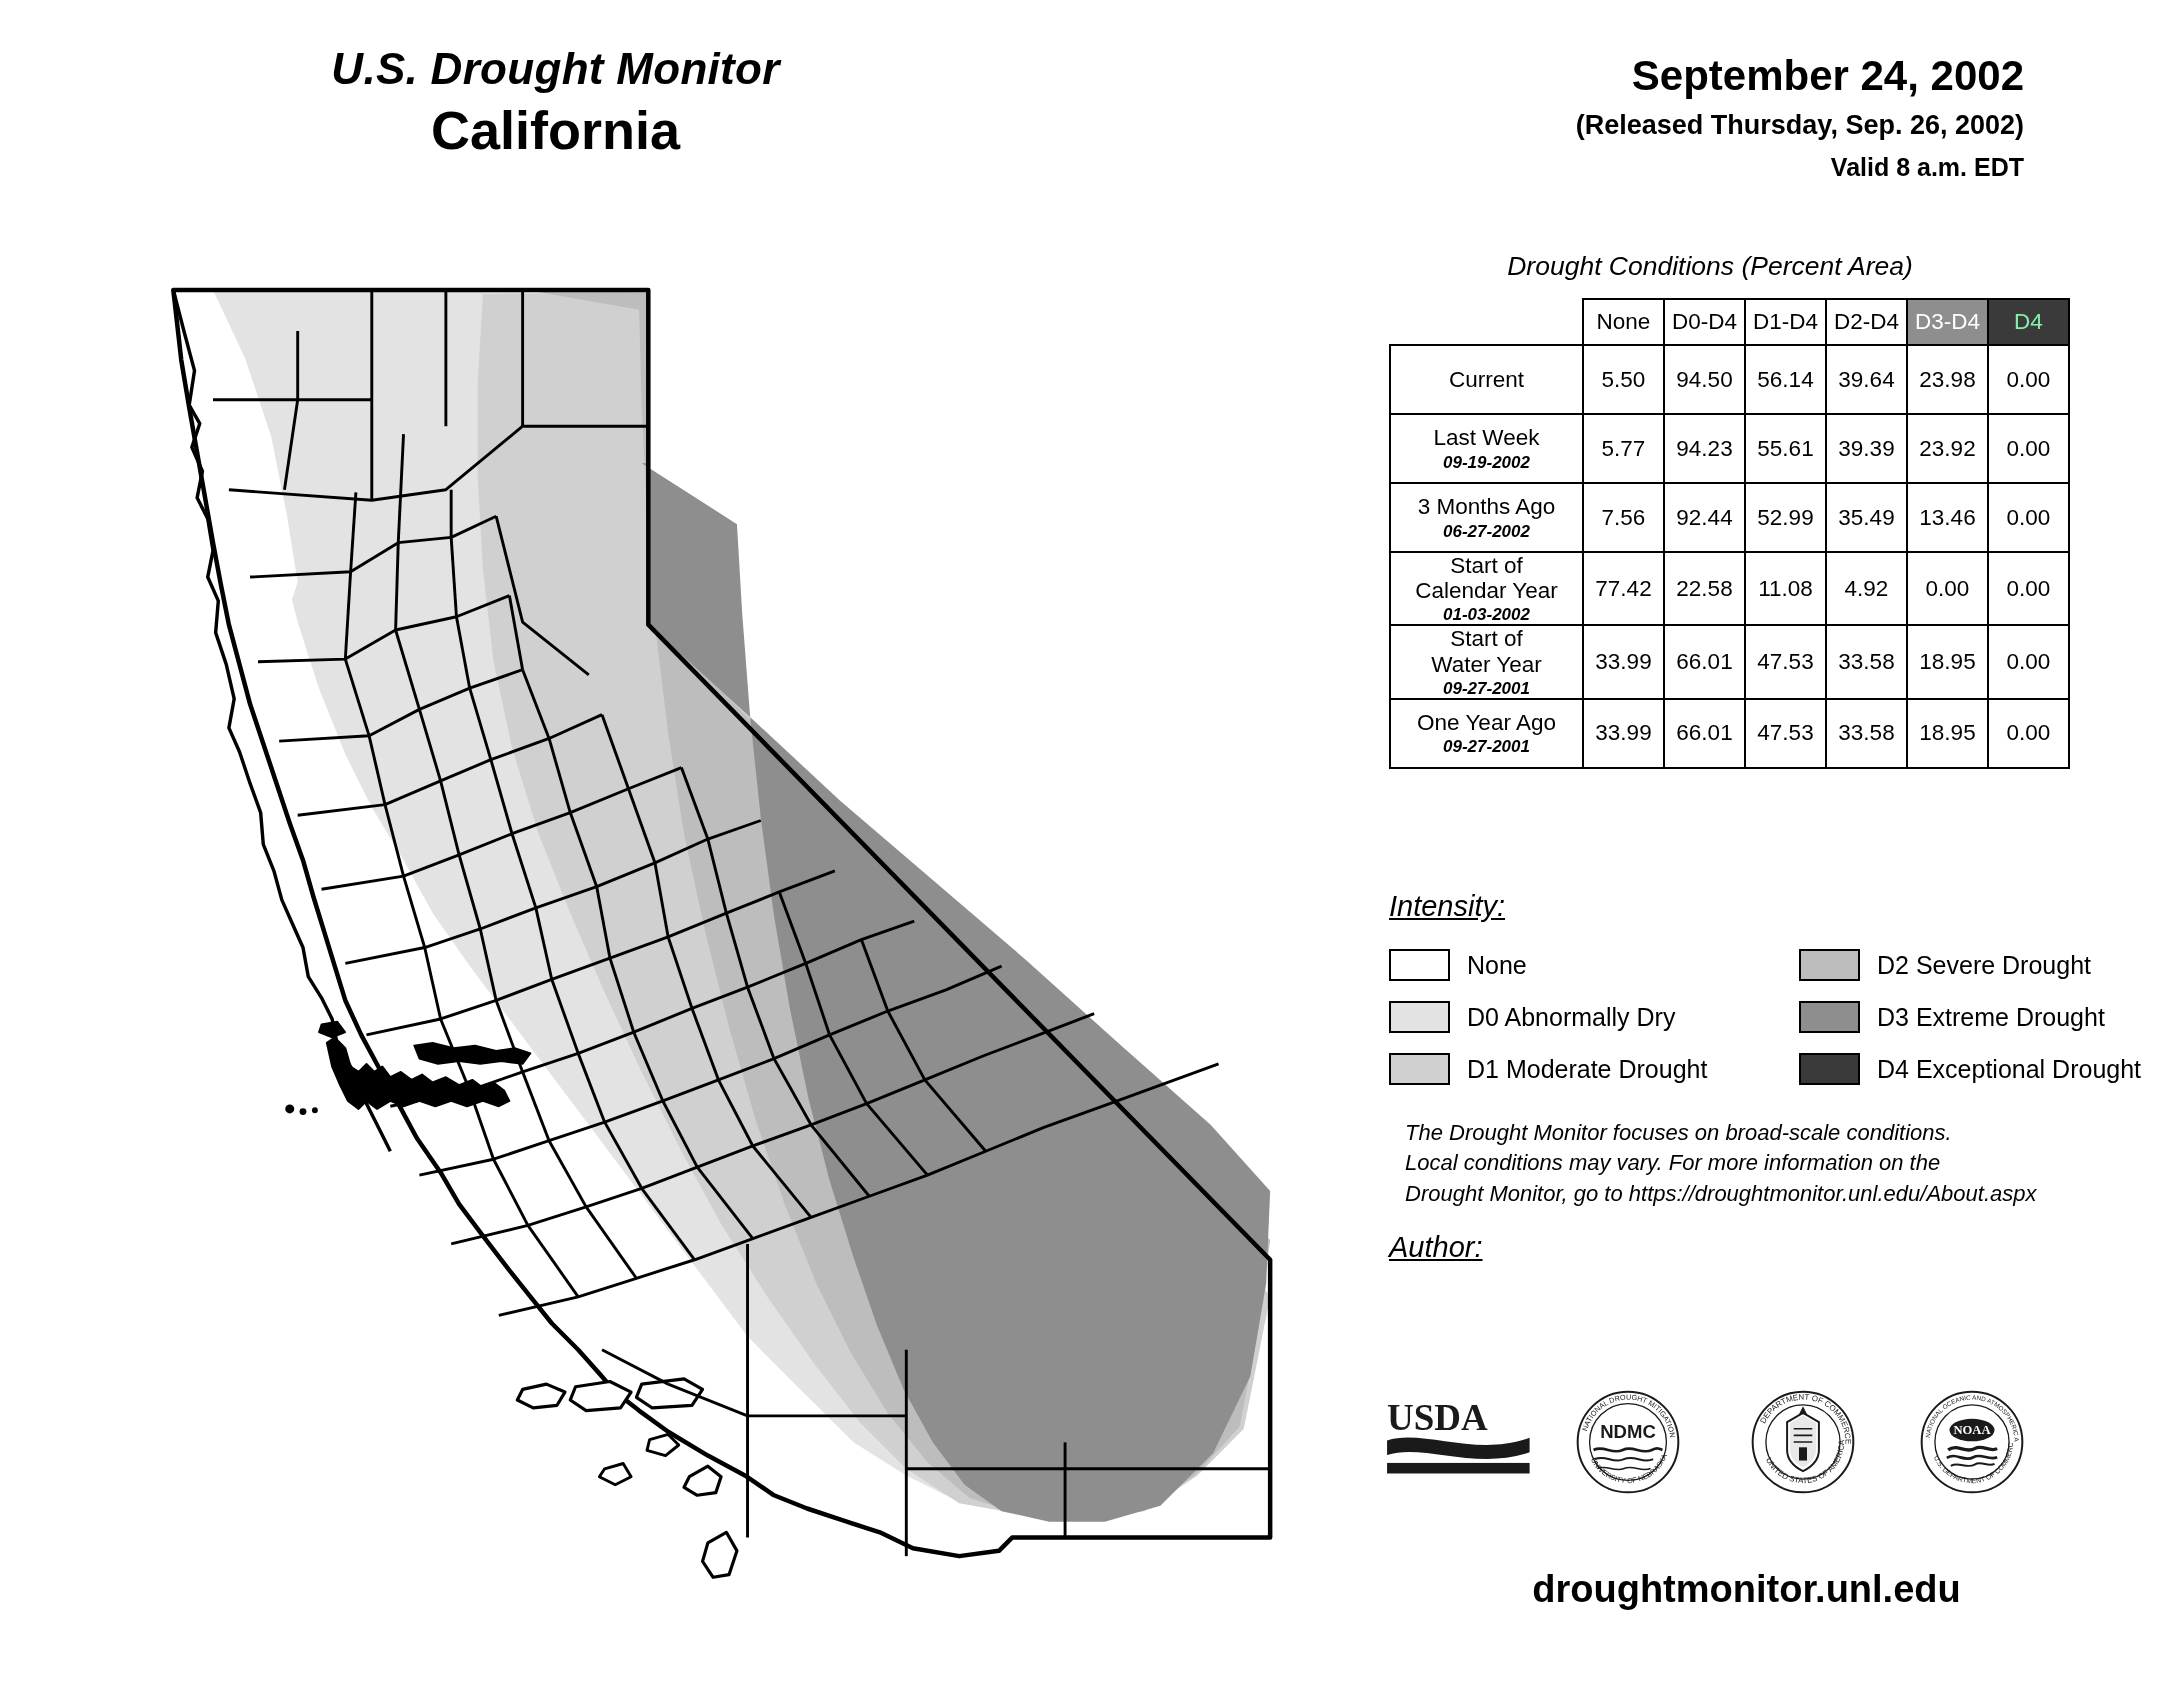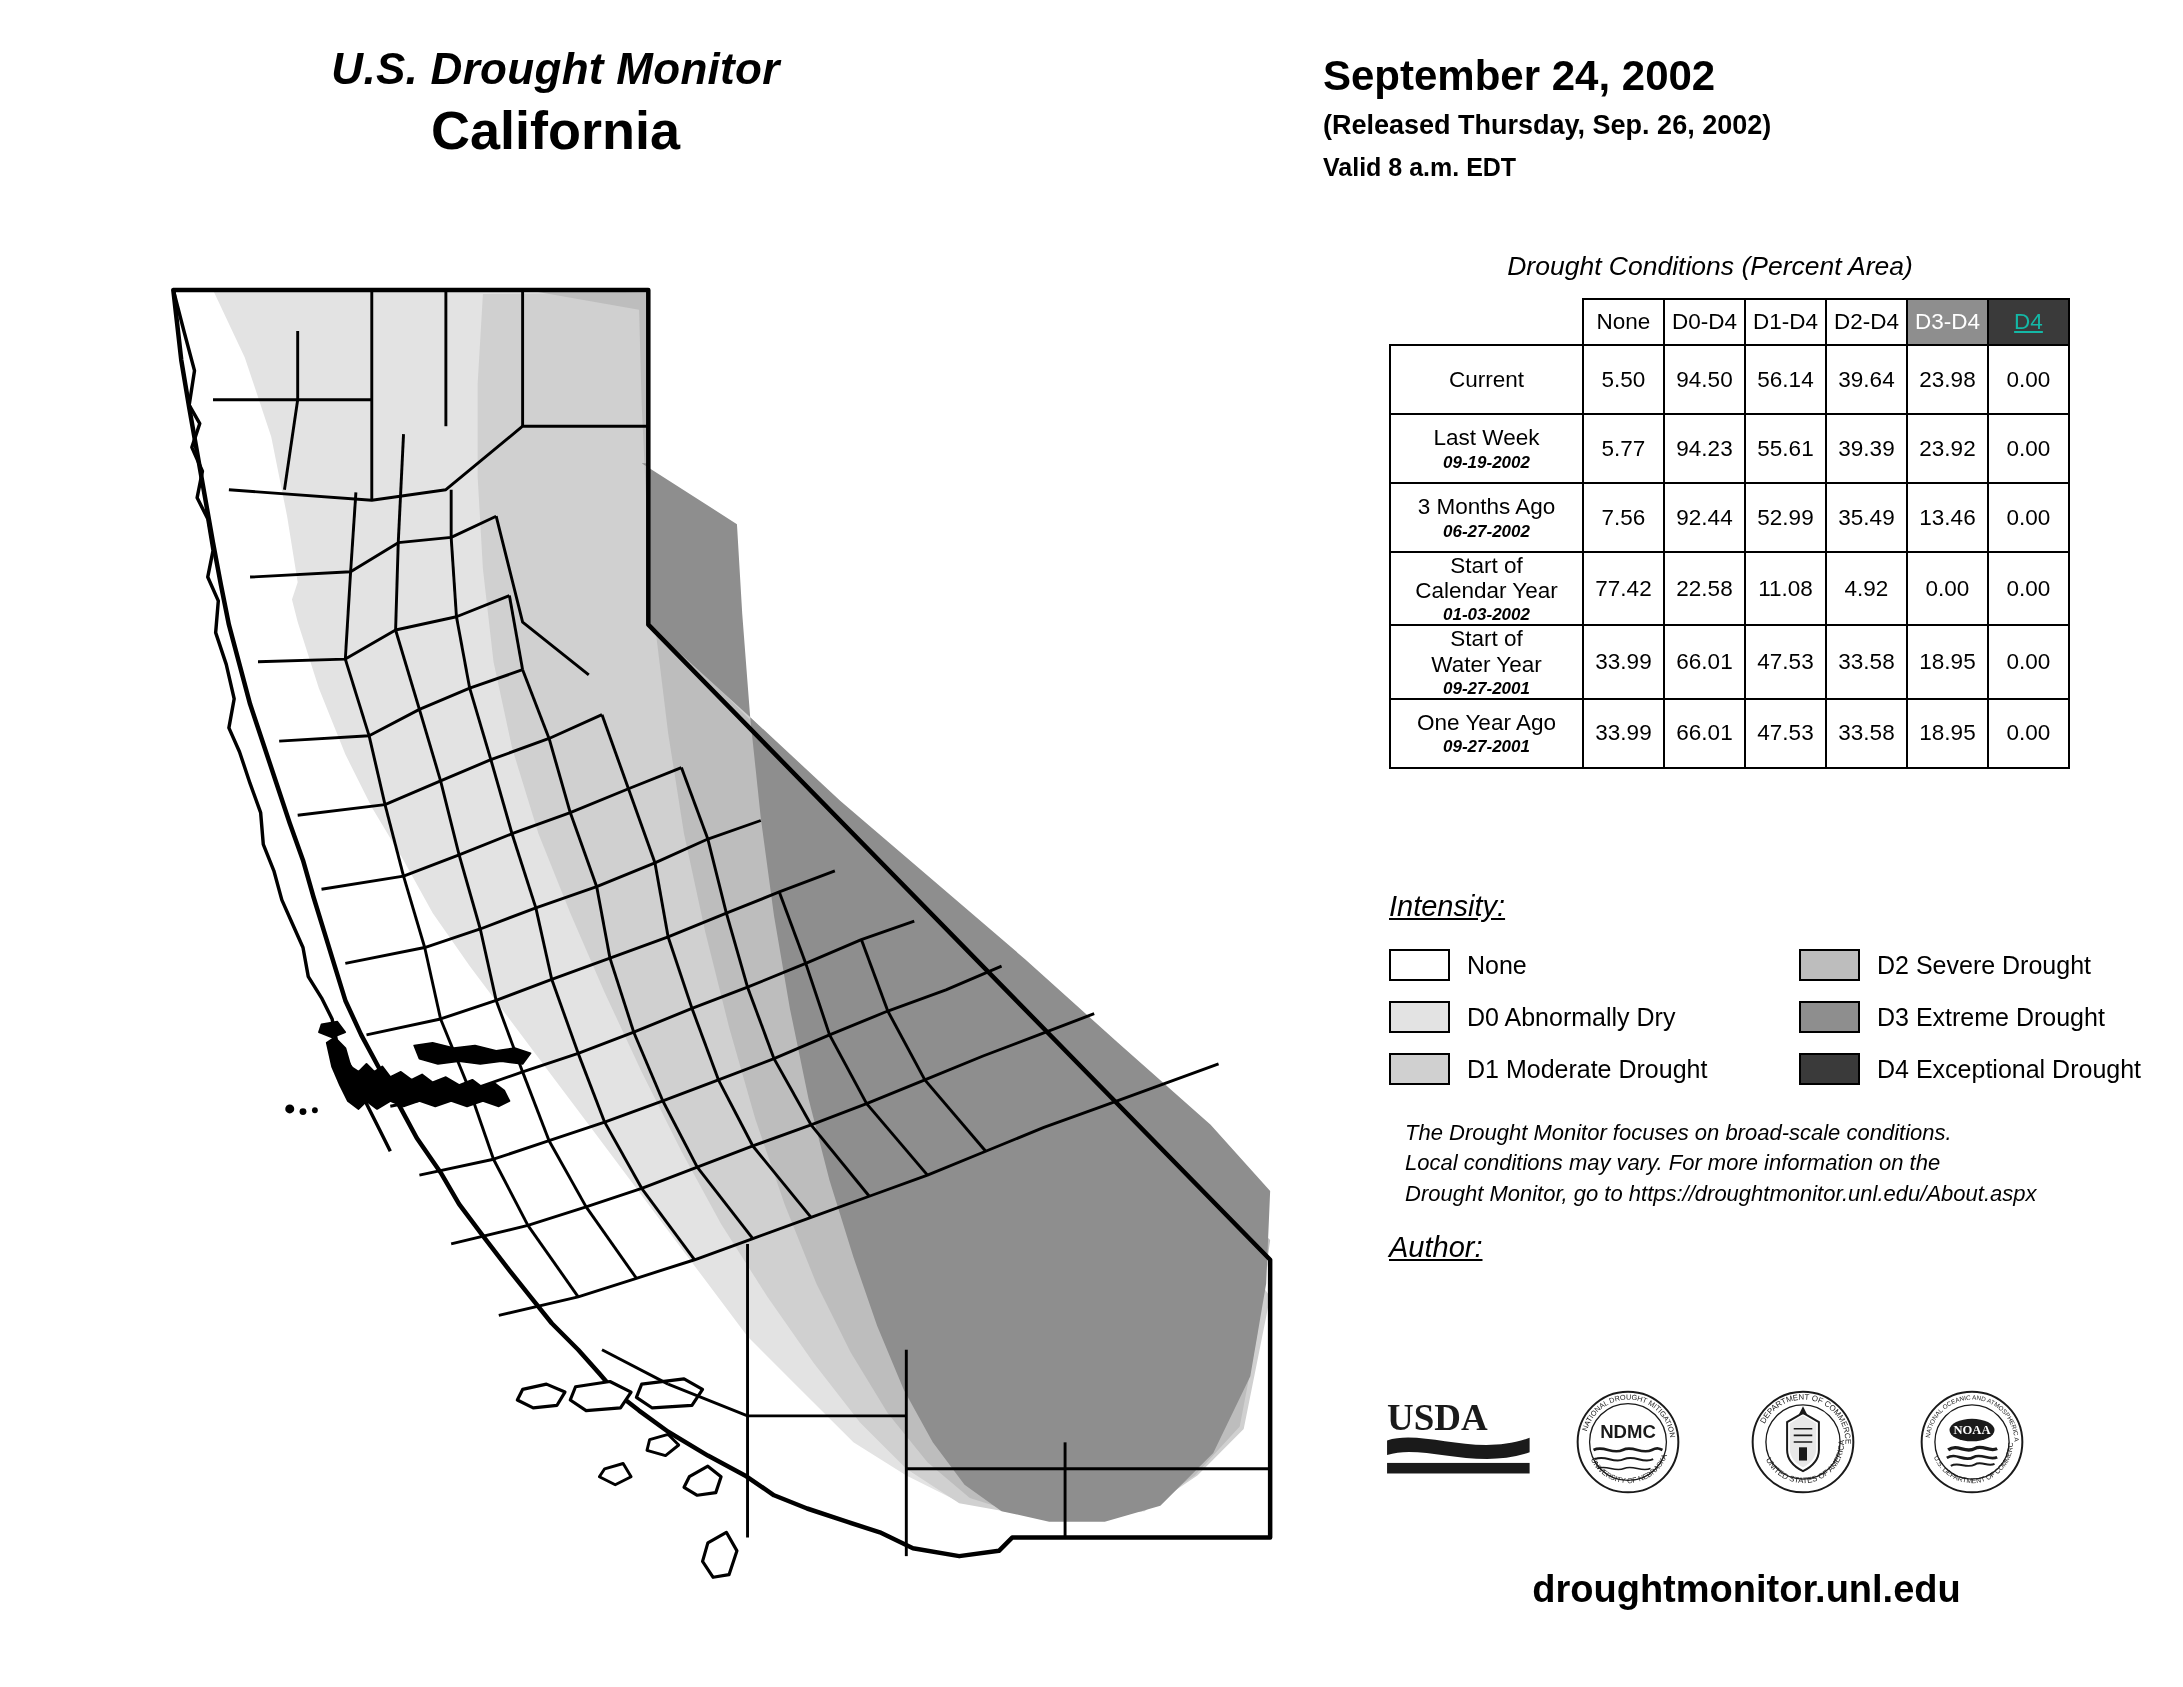--- a/index.html
+++ b/index.html
@@ -70,21 +70,21 @@
     left: 1323px;
     top: 0;
     width: 860px;
     height: 1687px;
   }
   .date-block {
     position: absolute;
     left: 0;
     top: 53px;
     width: 701px;
-    text-align: left;
+    text-align: right;
   }
   .date-main {
     font-size: 42px;
     font-weight: bold;
     line-height: 1.1;
   }
   .date-released {
     font-size: 27px;
     font-weight: bold;
     margin-top: 10.6px;
@@ -128,21 +128,21 @@
   .cond-table thead td {
     height: 44px;
     width: 79px;
     font-size: 22.5px;
   }
   .hdr-none   { background:#ffffff; }
   .hdr-d0     { background:#ffffff; }
   .hdr-d1     { background:#ffffff; }
   .hdr-d2     { background:#ffffff;border-radius:18px; }
   .hdr-d3     { background:#8e8e8e; color:#ffffff; }
-  .hdr-d4     { background:#3a3a3a; color:#14b8a6;text-decoration:underline; }
+  .hdr-d4     { background:#3a3a3a; color:#86efac; }
 
   .cond-table tbody td {
     height: 67px;
   }
   .row-label {
     font-weight: bold;
     font-size: 22.5px;
     line-height: 1.12;
     padding: 2.6px 5.3px;
   }

